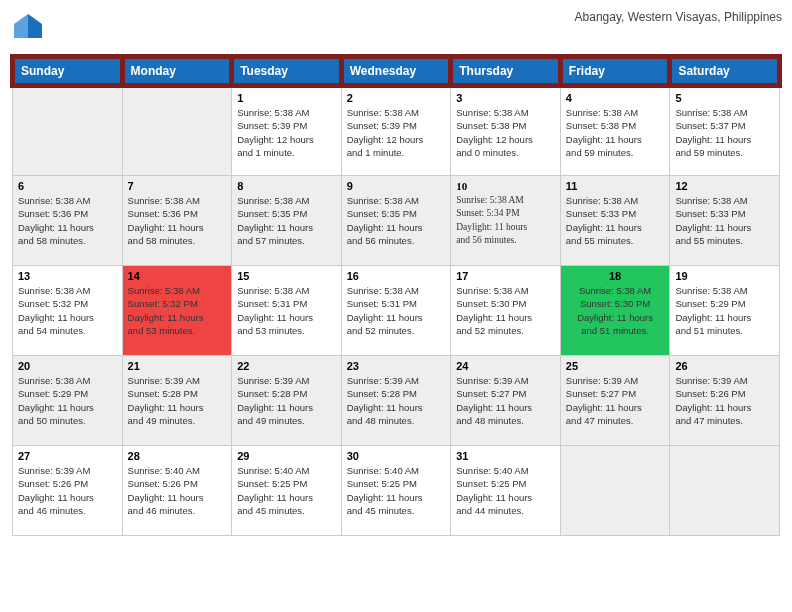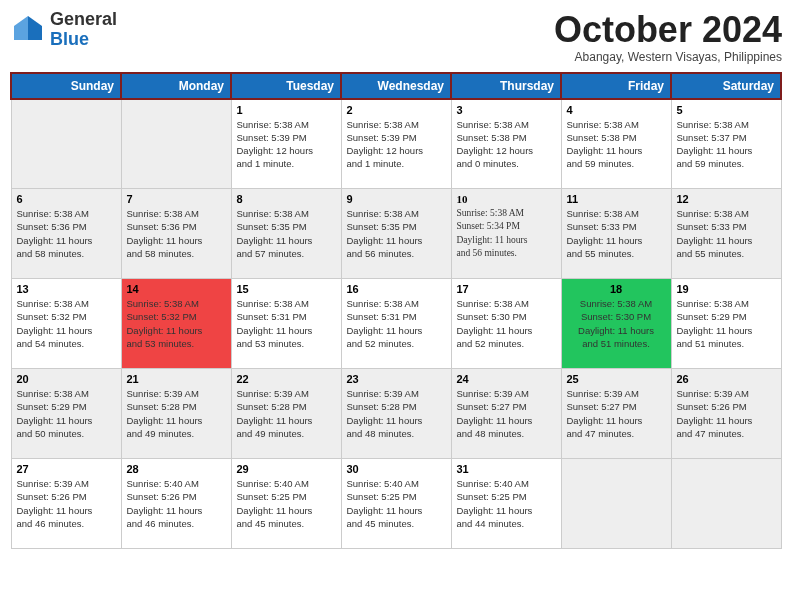--- a/index.html
+++ b/index.html
@@ -54,25 +54,25 @@
       color: #444;
     }
     table {
       width: 100%;
       border-collapse: collapse;
       font-size: 10px;
     }
     thead th {
       background-color: #1a6fbc;
       color: #fff;
-      text-align: right;
+      text-align: left;
       padding: 5px 6px;
       font-size: 12px;
       font-weight: bold;
-      border: 2px solid #7f1d1d;
+      border: 5px solid #7f1d1d;
     }
     td {
       border: 1px solid #ccc;
       vertical-align: top;
       padding: 4px 5px;
       min-height: 80px;
       height: 90px;
       width: 14.28%;
       background: #fff;
     }
@@ -96,27 +96,22 @@
   </style>
 </head>
 <body>
 
 <div class="header">
   <div class="logo">
     <svg class="logo-icon" viewBox="0 0 36 36">
       <polygon points="18,4 32,14 32,28 18,28" fill="#1a6fbc"></polygon>
       <polygon points="18,4 4,14 4,28 18,28" fill="#5ba3e0"></polygon>
     </svg>
-    <div class="logo-text">
-      <span class="logo-general">General</span>
-      <span class="logo-blue">Blue</span>
-    </div>
   </div>
   <div class="title-block">
-    <div class="month-title">October 2024</div>
     <div class="subtitle">Abangay, Western Visayas, Philippines</div>
   </div>
 </div>
 
 <table>
   <thead>
     <tr>
       <th>Sunday</th>
       <th>Monday</th>
       <th>Tuesday</th>

